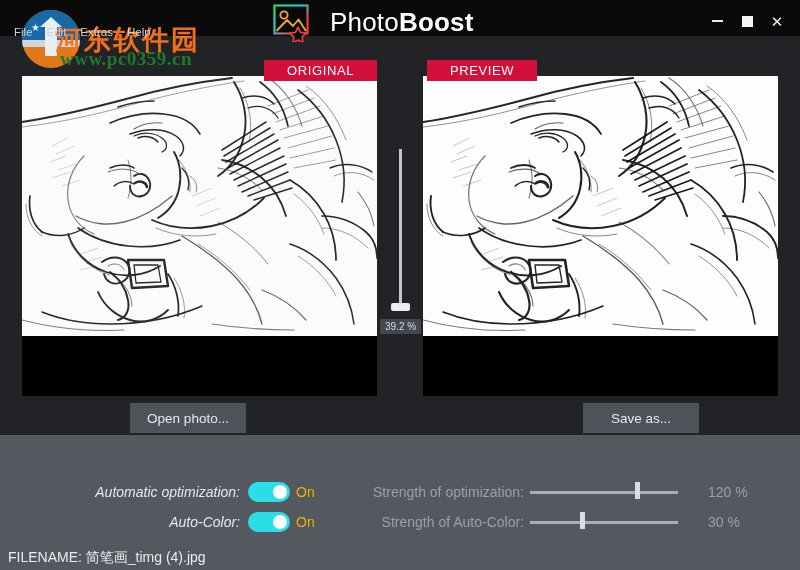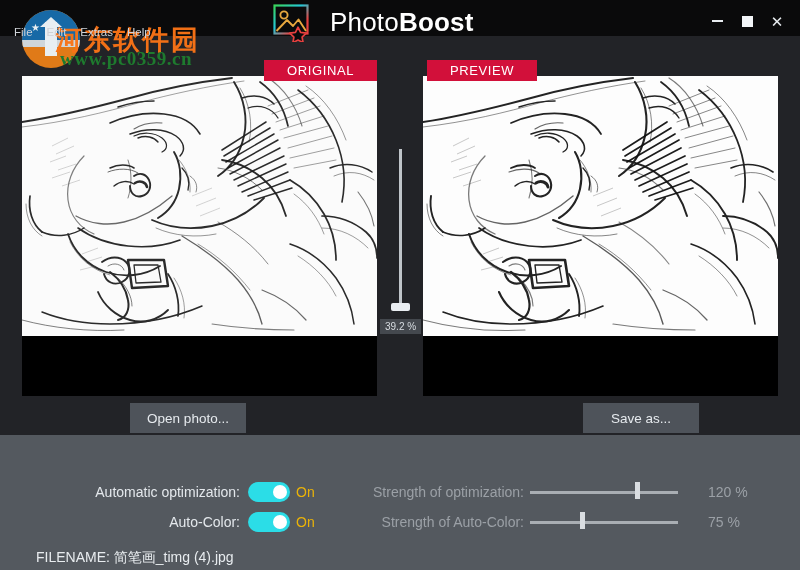--- a/index.html
+++ b/index.html
@@ -121,21 +121,21 @@
     position:absolute;left:0;top:435px;width:800px;height:135px;background:#54595f;
   }
   .ctl-row{position:absolute;left:0;width:800px;height:28px;display:flex;align-items:center;}
   .ctl-row-1{top:43px;}
   .ctl-row-2{top:73px;}
 
   .ctl-label{
     position:absolute;text-align:right;color:#e4e8ec;font-size:14px;line-height:28px;
     white-space:nowrap;
   }
-  .lbl-auto{left:20px;width:220px;}
+  .lbl-auto{left:20px;width:220px;font-style:italic;}
   .lbl-strength{left:352px;width:172px;color:#9ba0a6;}
 
   .toggle{
     position:absolute;left:248px;top:4px;width:42px;height:20px;border-radius:10px;background:#2bdde7;
   }
   .toggle .knob{position:absolute;right:3px;top:3px;width:14px;height:14px;border-radius:50%;background:#ffffff;}
   .toggle-state{
     position:absolute;left:296px;color:#eab308;font-size:14px;line-height:28px;white-space:nowrap;
   }
 
@@ -144,21 +144,21 @@
   .hslider .handle{position:absolute;top:-7px;width:5px;height:17px;background:#d9dde1;margin-left:-2px;}
   .hval{
     position:absolute;left:684px;color:#9ba0a6;font-size:14px;line-height:28px;white-space:nowrap;margin-left:24px;
   }
 
   .filename{
     position:absolute;left:0;top:108px;width:800px;height:27px;
     display:flex;align-items:center;
   }
   .filename span{
-    padding-left:8px;color:#e8ecef;font-size:14px;line-height:18px;white-space:nowrap;margin-left:28px;
+    padding-left:8px;color:#e8ecef;font-size:14px;line-height:18px;white-space:nowrap;
   }
 </style>
 </head>
 <body>
 
 <div id="app">
 
   <div class="titlebar">
 
     <div class="brand">
@@ -472,21 +472,21 @@
       <div class="ctl-label lbl-auto">Auto-Color:</div>
       <div class="toggle">
           <div class="knob"></div>
         </div>
       <div class="toggle-state">On</div>
       <div class="ctl-label lbl-strength">Strength of Auto-Color:</div>
       <div class="hslider">
         <div class="track"></div>
         <div class="handle" style="left:35%"></div>
       </div>
-      <div class="hval">75 %</div>
+      <div class="hval">30 %</div>
     </div>
 
     <div class="filename">
       <span>FILENAME: 简笔画_timg (4).jpg</span>
     </div>
   </div>
 
 </div>
 
 </body></html>

